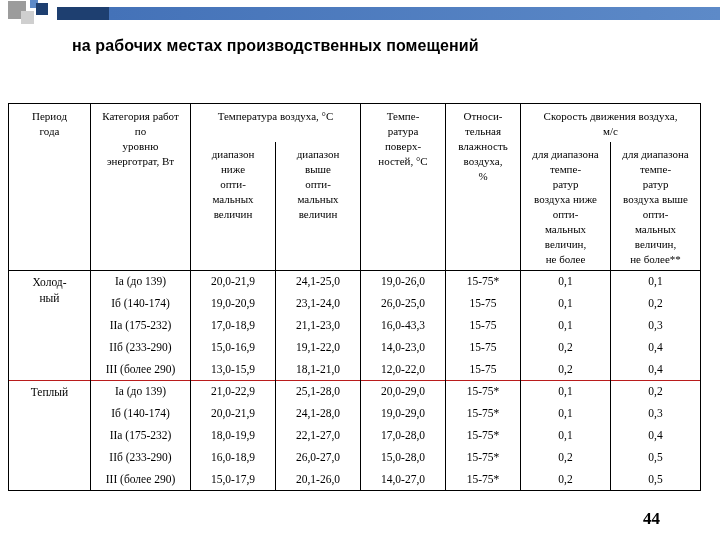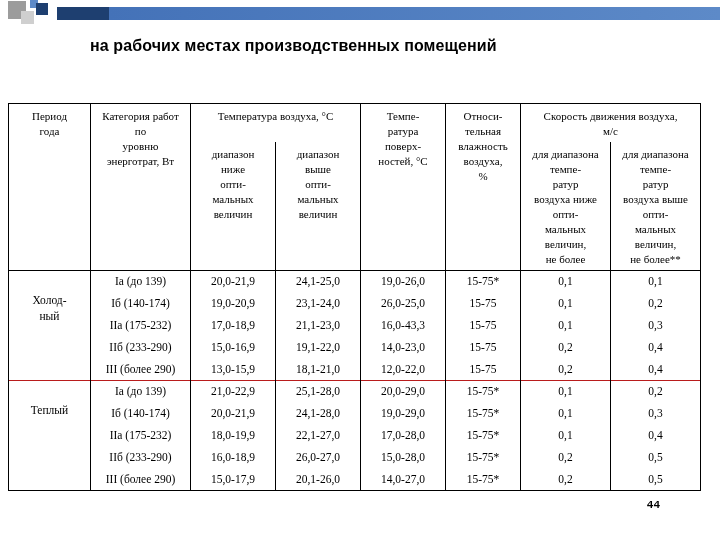--- a/index.html
+++ b/index.html
@@ -22,50 +22,50 @@
   .sq2 { left: 21px; top: 11px; width: 13px; height: 13px; background: #cfcfcf; }
   .sq3 { left: 36px; top: 3px;  width: 12px; height: 12px; background: #1e3f70; }
   .sq4 { left: 30px; top: 0px;  width: 8px;  height: 8px;  background: #5d8ac8; }
 
   
   .title {
     position: absolute; left: 66px; top: 33px;
     font-family: "Liberation Sans", sans-serif;
     font-weight: bold; font-size: 16px; line-height: 1.62; letter-spacing: 0.1px;
   }
-  .title .line2 { margin-left: 24px; }
+  .title .line2 { margin-left: 6px; }
 
   
   .table-wrap { position: absolute; left: 8px; top: 103px; width: 692px; }
   table {
     border-collapse: collapse; width: 692px; table-layout: fixed;
     border: 1px solid #000;
   }
   th, td { border-left: 1px solid #000; border-right: 1px solid #000; }
   thead th {
     font-weight: normal; font-size: 11px; line-height: 1.36;
     vertical-align: top; text-align: center;
     padding: 5px 2px 3px 2px;
     white-space: pre-line;
   }
   thead th.hb { border-bottom: 1px solid #000; margin-top: 44px; }
   tbody td {
     font-size: 11.5px; text-align: center; vertical-align: middle;
     height: 22px; padding: 1px 2px;
   }
   td.period-cell {
-    vertical-align: top; padding-top: 21px; white-space: pre-line; line-height: 1.4;
+    vertical-align: top; padding-top: 3px; white-space: pre-line; line-height: 1.4;
   }
   tr.group-start td { border-top: 1px solid #b91c1c; }
 
   
   .page-num {
-    position: absolute; right: 60px; bottom: 29px;
-    font-family: Liberation Mono, monospace;
-    font-weight: bold; font-size: 11px;
+    position: absolute; right: 60px; bottom: 11px;
+    font-family: Liberation Serif, serif;
+    font-weight: bold; font-size: 17px;
   }
 </style>
 </head>
 <body>
 
 <div>
 
   <div>
     <div class="sq sq1"></div>
     <div class="sq sq2"></div>

